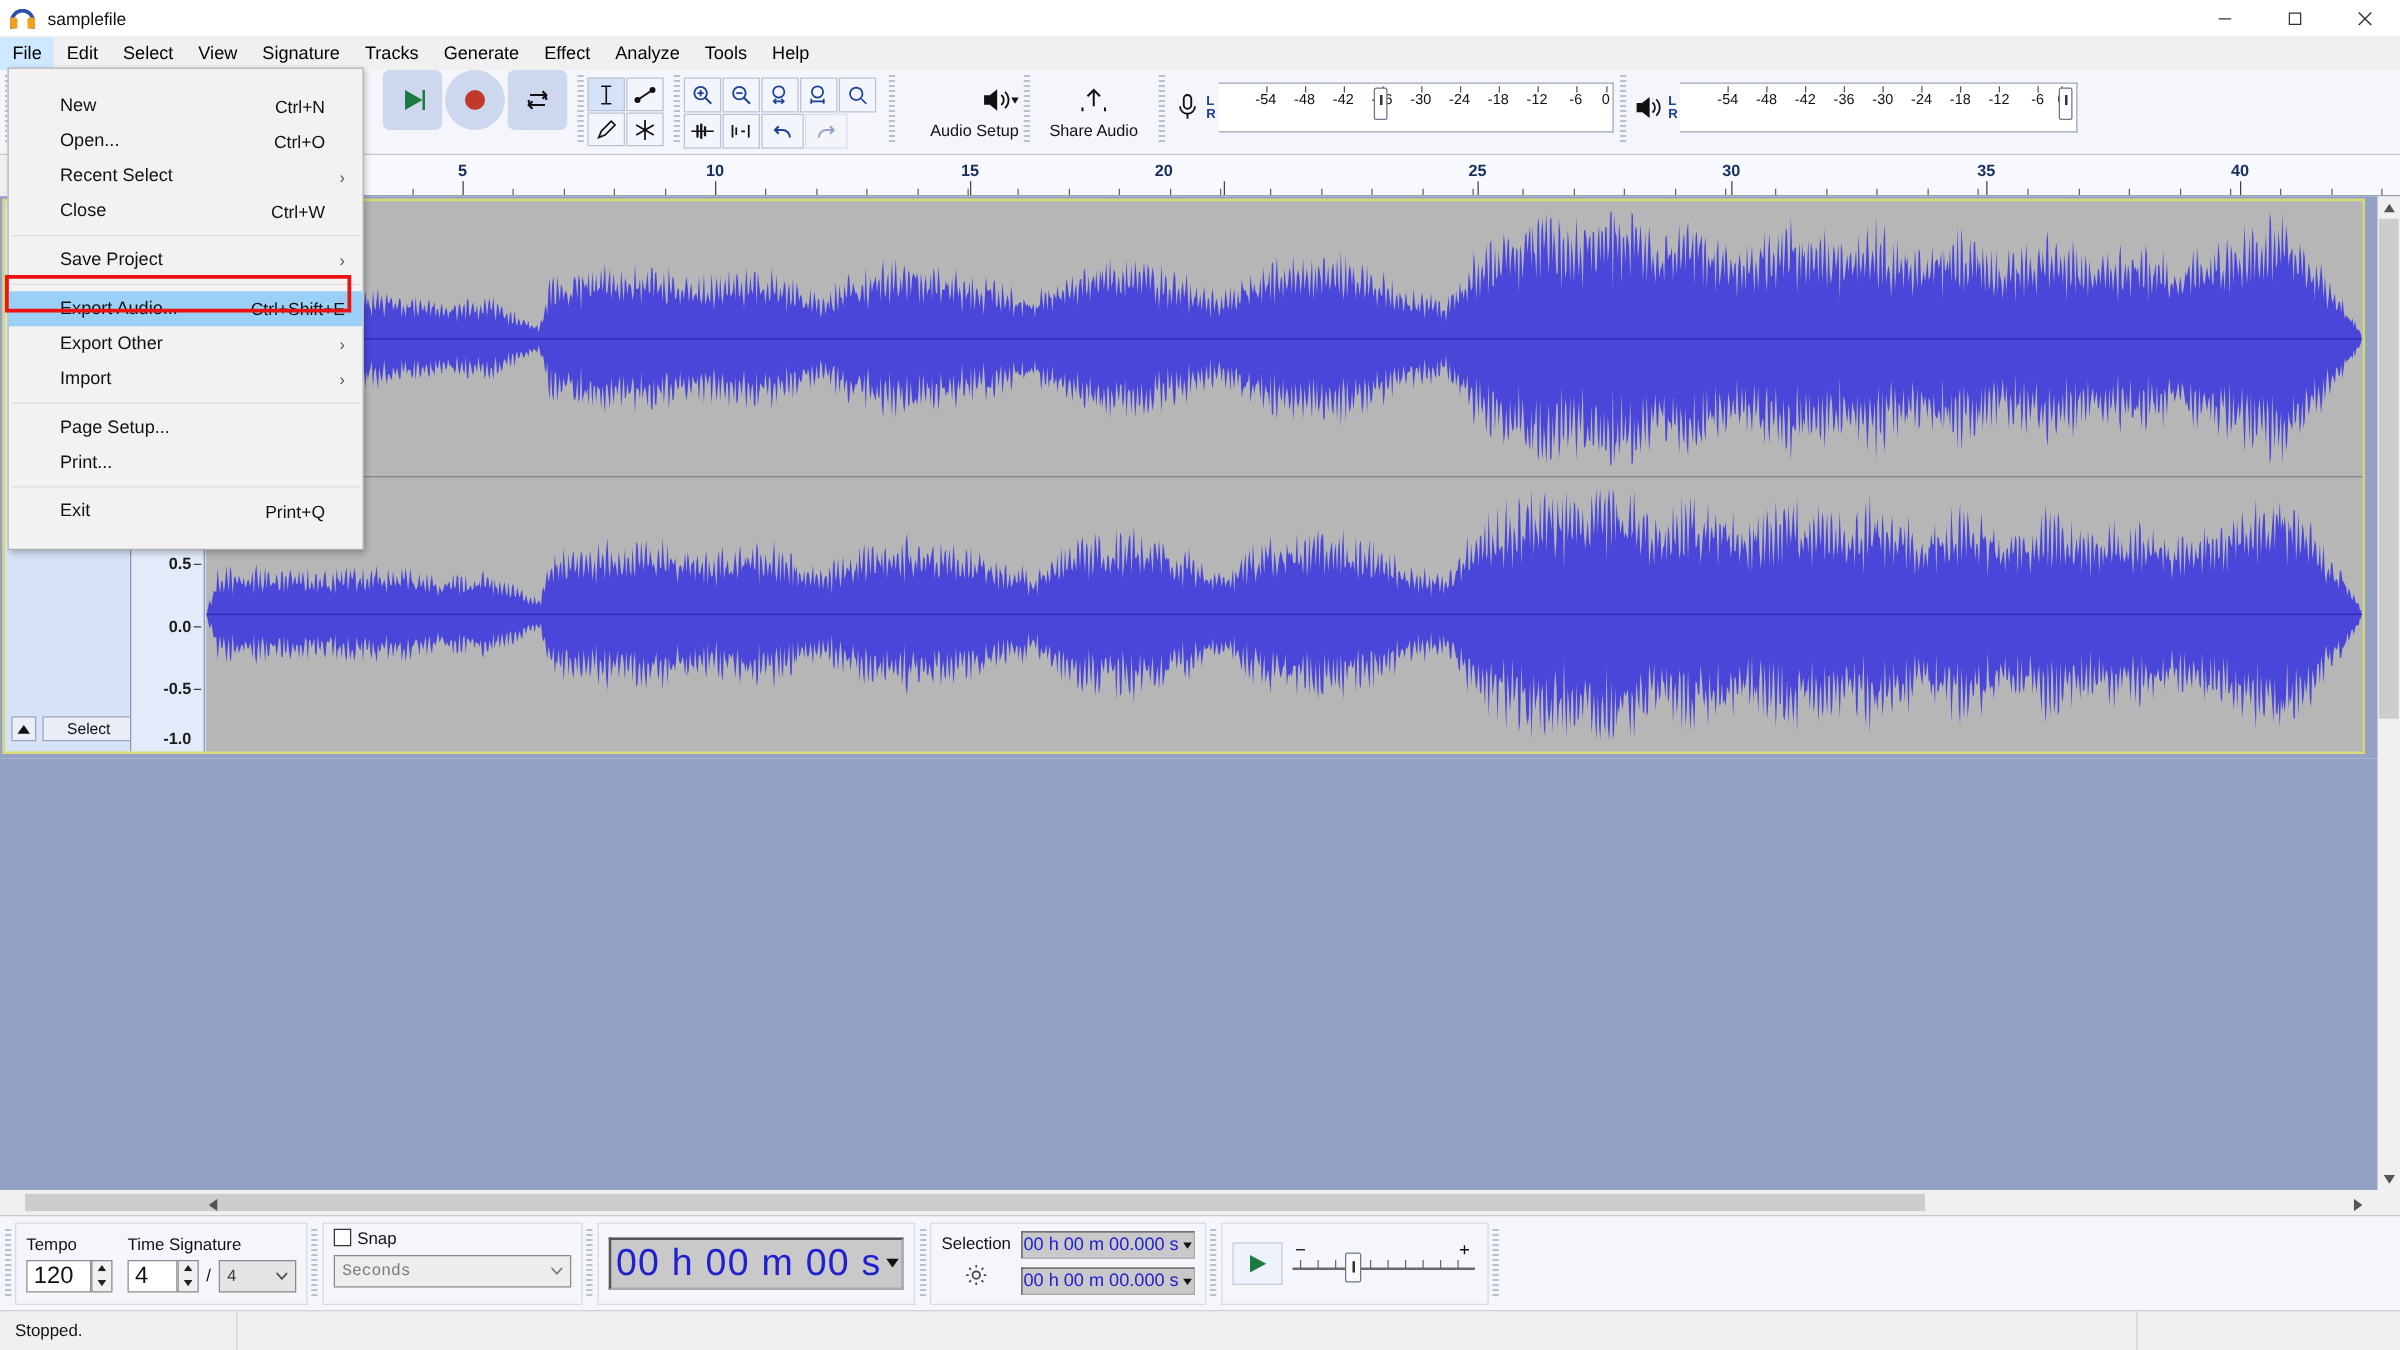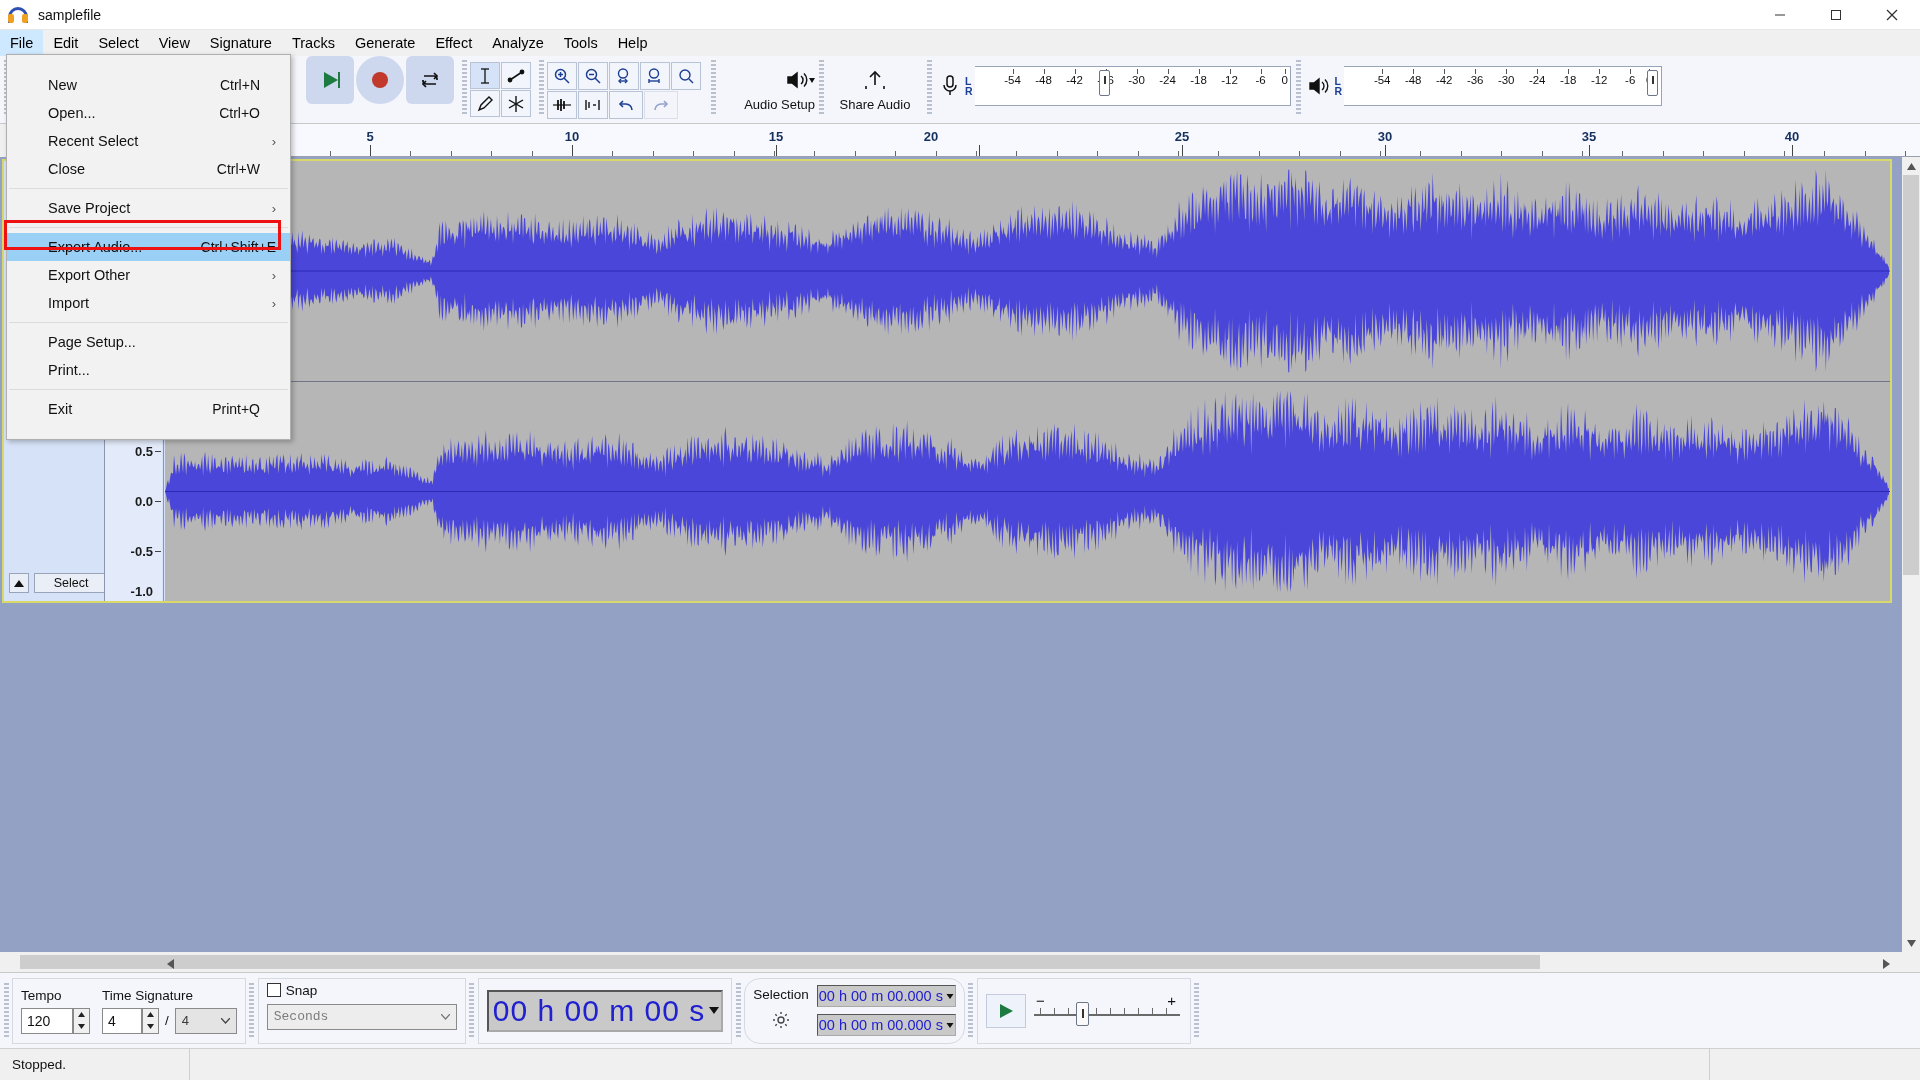--- a/index.html
+++ b/index.html
@@ -175,21 +175,21 @@
   
   .bottombar {
     position: absolute; top: 972px; left: 0; width: 1920px; height: 76px;
     background: #f4f6fb; display: flex; align-items: center;
     border-top: 1px solid #c8c8c8;
   }
   .bt-box { border: 1px solid #d5d9e2; padding: 4px 8px; height: 66px; display: flex; align-items: center; }
   .field-label { font-size: 13.5px; color: #111; }
   .num-input {
     width: 52px; height: 26px; border: 1px solid #8a8a8a; background: #fff;
-    font-size: 14px; padding: 0 5px; color: #111; display: flex; align-items: center;
+    font-size: 19px; padding: 0 5px; color: #111; display: flex; align-items: center;
   }
   .spin { width: 17px; height: 26px; border: 1px solid #8a8a8a; background: #f0f0f0;
           display: flex; flex-direction: column; }
   .spin div { flex: 1; display: flex; align-items: center; justify-content: center; }
   .combo {
     height: 26px; border: 1px solid #8a8a8a; background: #e4e4e4; font-size: 13px;
     display: flex; align-items: center; justify-content: space-between; padding: 0 6px; color: #3b3b3b;
   }
   .combo.wide { width: 190px; background: #ededed; color:#7b7b7b;font-family:Liberation Mono, monospace; }
   .checkbox { width: 14px; height: 14px; border: 1.5px solid #333; background: #fff; }
@@ -736,21 +736,21 @@
 
   <div class="grip"></div>
   <div class="bt-box">
     <div class="bigtime">
       <span class="d">00 h 00 m 00 s</span>
       <span class="tri-down" style="margin-left:2px;"></span>
     </div>
   </div>
 
   <div class="grip"></div>
-  <div class="bt-box" style="gap:8px;border-radius:16px;">
+  <div class="bt-box" style="gap:8px;">
     <div style="display:flex;flex-direction:column;gap:8px;align-items:center;">
       <div class="field-label">Selection</div>
       <div>
         <svg width="20" height="20" viewBox="0 0 20 20" fill="none" stroke="#444" stroke-width="1.4">
           <circle cx="10" cy="10" r="3"></circle>
           <path d="M10 2 v2 M10 16 v2 M2 10 h2 M16 10 h2 M4.3 4.3 l1.5 1.5 M14.2 14.2 l1.5 1.5 M15.7 4.3 l-1.5 1.5 M5.8 14.2 l-1.5 1.5"></path>
         </svg>
       </div>
     </div>
     <div style="display:flex;flex-direction:column;gap:7px;">

